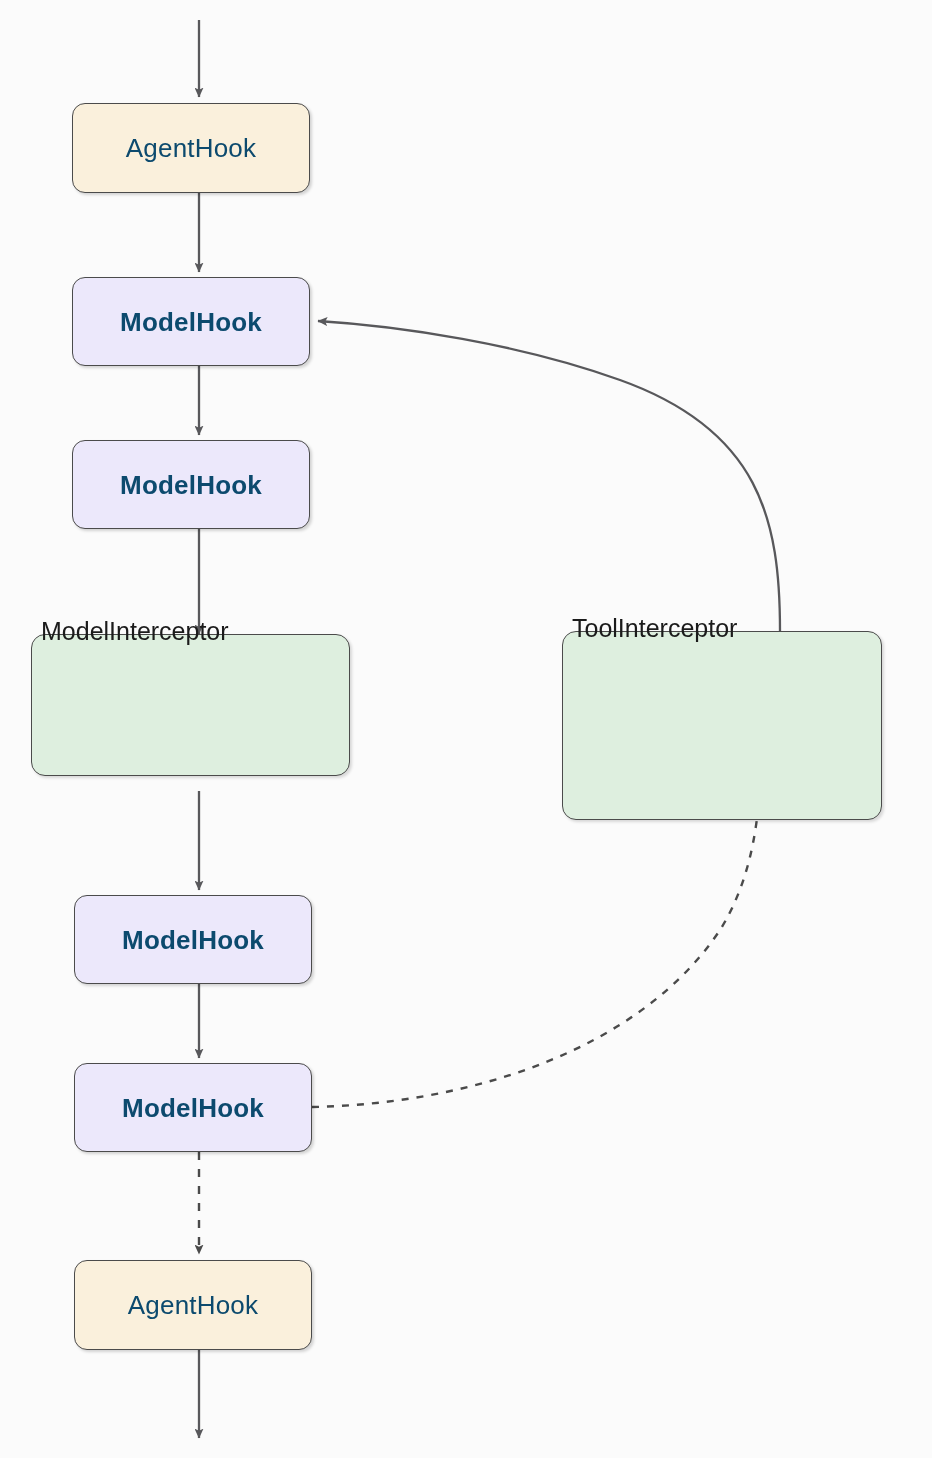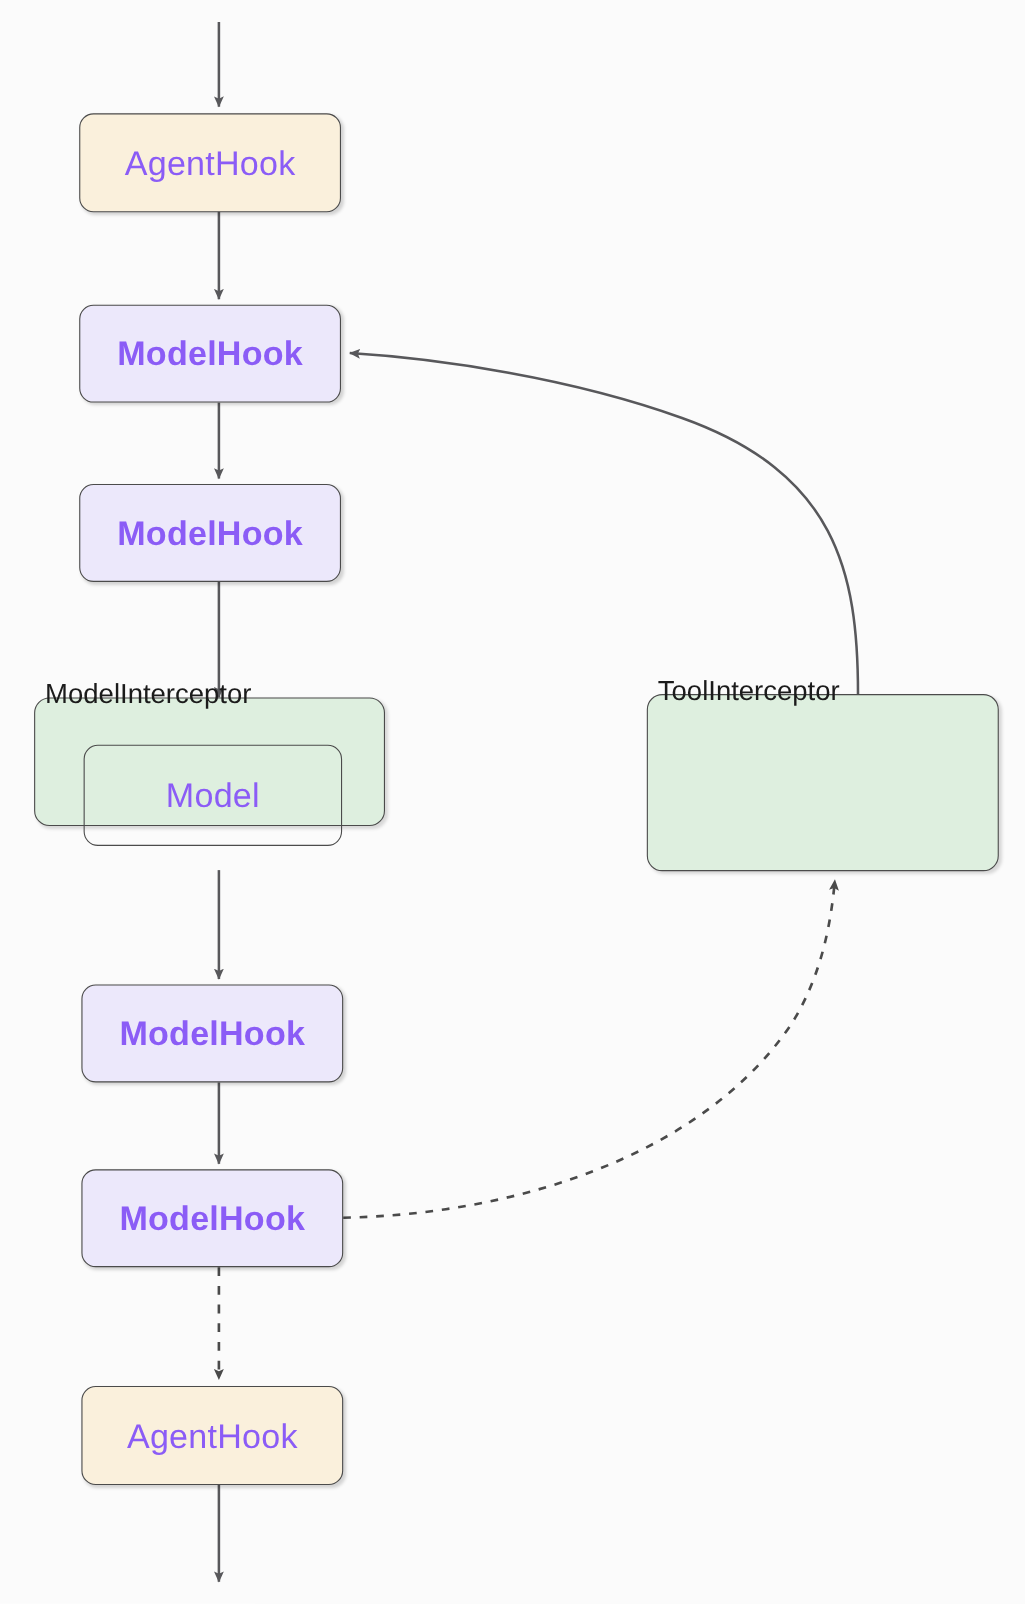--- a/index.html
+++ b/index.html
@@ -30,22 +30,22 @@
     position: absolute;
     box-sizing: border-box;
     border: 1.6px solid #4b4b4b;
     border-radius: 13px;
     display: flex;
     align-items: center;
     justify-content: center;
     box-shadow: 2px 2px 3px rgba(0,0,0,0.16);
   }
   .node-label {
-    font-size: 31px;
-    color: #8b5cf6;
+    font-size: 26px;
+    color: #0c4a6e;
     line-height: 1;
     letter-spacing: 0.2px;
     white-space: nowrap;
   }
   .node-hook-agent {
     background: #faf0dc;
   }
   .node-hook-model {
     background: #ece8fb;
     font-weight: bold;
@@ -119,28 +119,25 @@
   </div>
 
   <div class="node node-hook-model" style="left:72px; top:277px; width:238px; height:89px;">
     <span class="node-label">ModelHook</span>
   </div>
 
   <div class="node node-hook-model" style="left:72px; top:440px; width:238px; height:89px;">
     <span class="node-label">ModelHook</span>
   </div>
 
-  <div class="cluster" style="left:31px; top:634px; width:319px; height:117px;">
+  <div class="cluster" style="left:31px; top:634px; width:319px; height:142px;">
     <span class="cluster-title">ModelInterceptor</span>
-    <div class="cluster-inner" style="left:44px; top:42px; width:235px; height:92px;">
-      <span class="node-label">Model</span>
-    </div>
   </div>
 
-  <div class="cluster" style="left:588px; top:631px; width:320px; height:161px;padding-left:22px;">
+  <div class="cluster" style="left:562px; top:631px; width:320px; height:189px;padding-left:22px;">
     <span class="cluster-title">ToolInterceptor</span>
   </div>
 
   <div class="node node-hook-model" style="left:74px; top:895px; width:238px; height:89px;">
     <span class="node-label">ModelHook</span>
   </div>
 
   <div class="node node-hook-model" style="left:74px; top:1063px; width:238px; height:89px;">
     <span class="node-label">ModelHook</span>
   </div>

